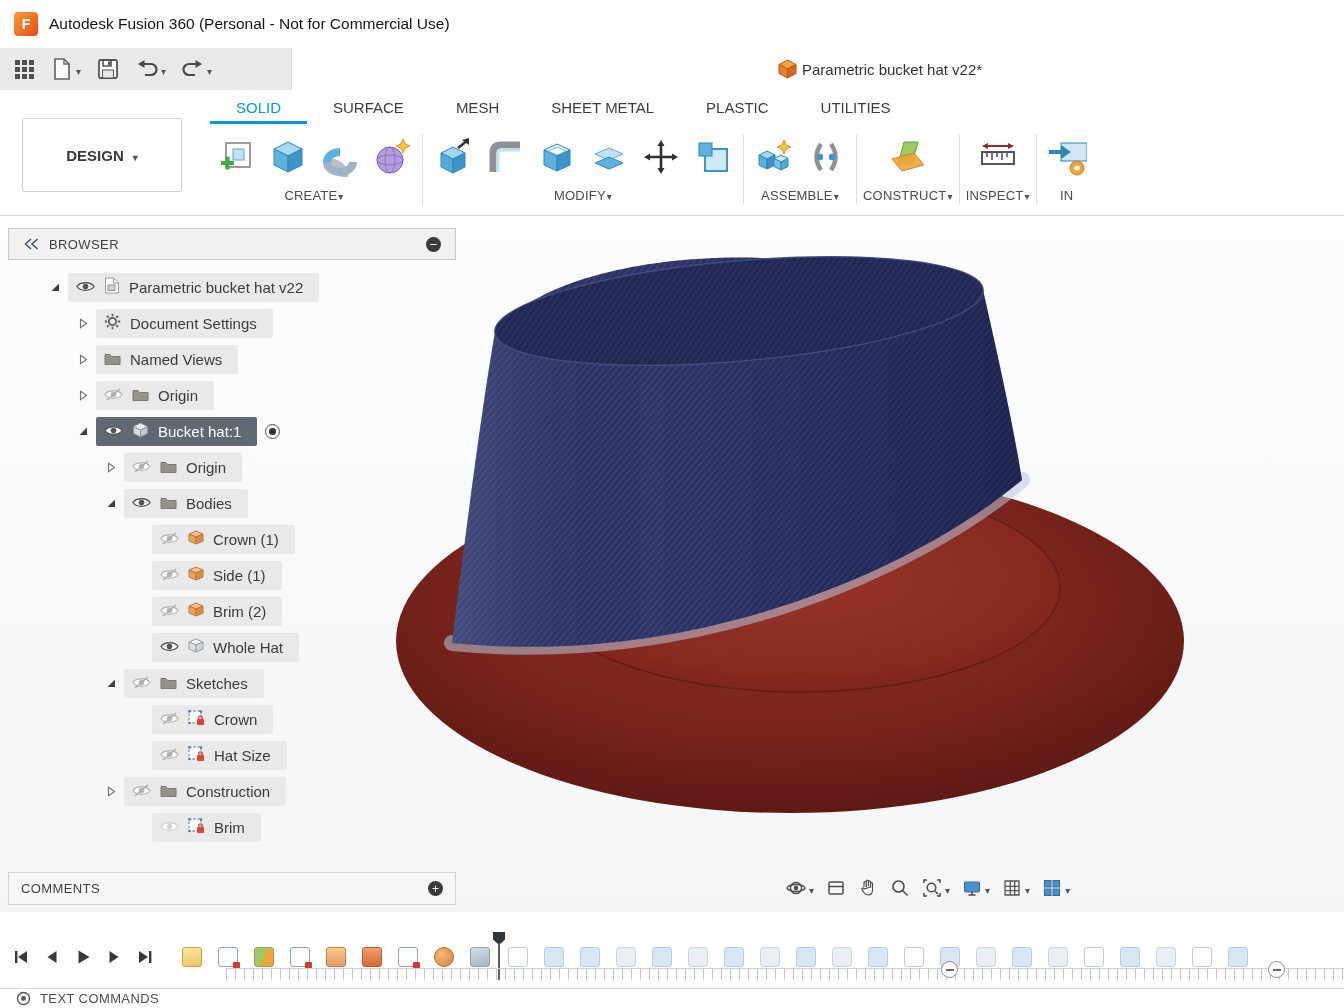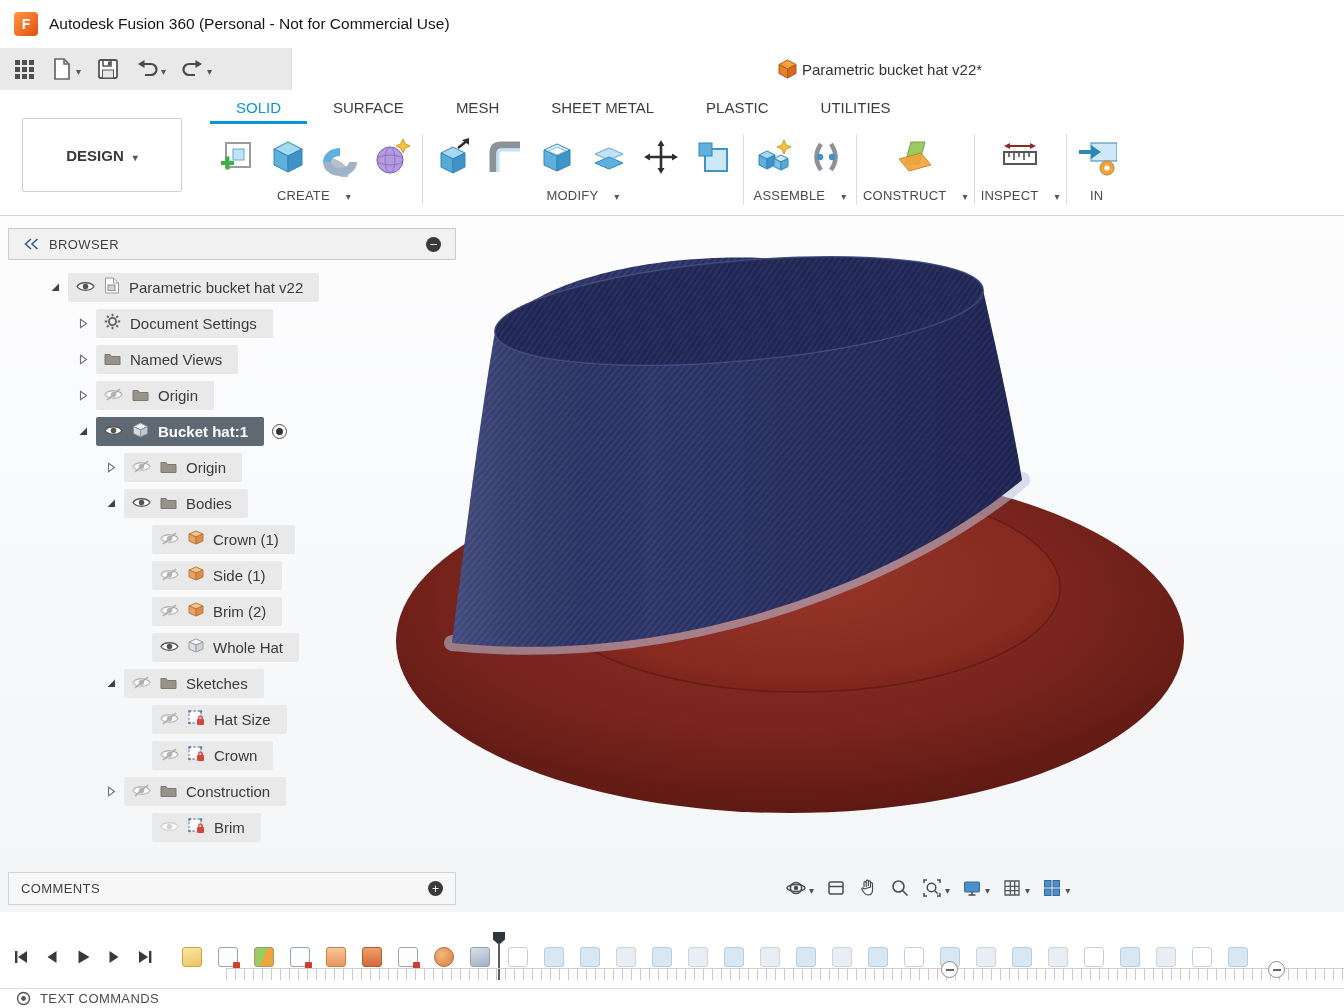--- a/index.html
+++ b/index.html
@@ -23,41 +23,41 @@
   .tabsrow{position:absolute;top:90px;left:0;width:100%;height:34px;background:#fff;display:flex;align-items:stretch;padding-left:210px}
   .tab{display:flex;align-items:center;padding:0 26px;font-size:15px;color:#3c3c3c;cursor:default}
   .tab.active{color:#0a95d6;box-shadow:inset 0 -3px 0 #0a95d6}
 
   
   .toolbar{position:absolute;top:124px;left:0;width:100%;height:92px;background:#fff;border-bottom:1px solid #d8d8d8;display:flex;align-items:stretch;padding-left:206px;padding-right:12px}
   .design-btn{position:absolute;left:22px;top:-6px;width:160px;height:74px;background:#fff;border:1px solid #cfcfcf;border-radius:2px;font-size:15px;font-weight:700;color:#3a3a3a;display:flex;align-items:center;justify-content:center;gap:9px;z-index:5}
   .tgroup{display:flex;flex-direction:column;align-items:center;padding:2px 6px 6px}
   .tg-icons{display:flex;align-items:center;gap:4px;height:62px}
   .tbtn{width:48px;height:54px;display:flex;align-items:center;justify-content:center;border-radius:2px}
-  .tg-label{font-size:13px;color:#4a4a4a;display:flex;align-items:center;gap:16px;letter-spacing:.2px}
+  .tg-label{font-size:13px;color:#4a4a4a;display:flex;align-items:center;gap:1px;letter-spacing:.2px}
   .vdiv{width:1px;background:#dedede;margin:10px 0}
   .tgroup.insert{overflow:hidden;margin-right:-10px;min-width:54px}
 
   
   .canvas{position:absolute;top:216px;left:0;width:1344px;height:696px;background:linear-gradient(180deg,#fdfdfe 0%,#f3f5f7 100%);overflow:hidden}
   .hat-svg{position:absolute;top:0;left:0}
 
   
   .browser{position:absolute;left:8px;top:12px;width:448px}
   .b-header{height:32px;background:#f1f1f1;border:1px solid #cbcbcb;display:flex;align-items:center;gap:10px;padding:0 14px}
   .b-title{font-size:13px;color:#3f3f3f;letter-spacing:.4px;flex:1}
   .circle-btn{width:15px;height:15px;border-radius:50%;background:#3a3a3a;color:#fff;display:flex;align-items:center;justify-content:center;font-size:12px;line-height:1}
   .tree{padding-top:9px}
   .trow{height:36px;display:flex;align-items:center}
   .lv0{padding-left:34px}.lv1{padding-left:62px}.lv2{padding-left:90px}.lv3{padding-left:118px}
   .exp{width:26px;min-width:26px;display:flex;justify-content:center;align-items:center}
   .pill{display:flex;align-items:center;gap:9px;background:#e9e9e9;height:29px;border-radius:2px;padding:0 16px 0 8px}
   .tlabel{font-size:15px;color:#3b3b3b;white-space:nowrap}
   .sel .pill{background:#5f6974}
-  .sel .tlabel{color:#fff;font-weight:700}
+  .sel .tlabel{color:#fff;font-weight:400}
   .radio{width:15px;height:15px;border:1.6px solid #4f4f4f;border-radius:50%;background:#fff;display:flex;align-items:center;justify-content:center;margin-left:8px}
   .rdot{width:7px;height:7px;border-radius:50%;background:#333}
 
   
   .comments{position:absolute;left:8px;top:656px;width:448px;height:33px;background:#f7f7f7;border:1px solid #d4d4d4;display:flex;align-items:center;padding:0 12px}
   .c-label{font-size:13px;color:#3f3f3f;letter-spacing:.4px;flex:1}
 
   
   .navbar{position:absolute;left:786px;top:656px;height:32px;display:flex;align-items:center;gap:12px}
   .nbtn{display:flex;align-items:center;gap:3px}
@@ -620,41 +620,41 @@
                   <line x1="3" y1="12" x2="16" y2="1" stroke="#ababab" stroke-width="1.5"></line>
                 </svg></span>
             <span><svg width="17" height="16" viewBox="0 0 17 16">
                   <rect x="1" y="1" width="12" height="12" fill="#fff" stroke="#7f98b6" stroke-dasharray="2.5 1.8" stroke-width="1.3"></rect>
                   <circle cx="1.5" cy="1.5" r="1.3" fill="#4c7fb0"></circle>
                   <circle cx="13" cy="1.5" r="1.3" fill="#4c7fb0"></circle>
                   <circle cx="1.5" cy="13" r="1.3" fill="#4c7fb0"></circle>
                   <rect x="9" y="9" width="7" height="6" rx="1" fill="#d6473a"></rect>
                   <path d="M10.8 9V7.6a1.7 1.7 0 013.4 0V9" fill="none" stroke="#d6473a" stroke-width="1.4"></path>
                 </svg></span>
-            <span class="tlabel">Hat Size</span>
+            <span class="tlabel">Crown</span>
           </span>
         </div>
 
         <div class="trow lv3">
           <span class="exp"></span>
           <span class="pill">
             <span><svg width="19" height="13" viewBox="0 0 19 13">
                   <path d="M1 6.5C4 1.5 15 1.5 18 6.5C15 11.5 4 11.5 1 6.5Z" fill="#fff" stroke="#b8b8b8" stroke-width="1.3"></path>
                   <circle cx="9.5" cy="6.5" r="2.8" fill="#b8b8b8"></circle>
                   <line x1="3" y1="12" x2="16" y2="1" stroke="#ababab" stroke-width="1.5"></line>
                 </svg></span>
             <span><svg width="17" height="16" viewBox="0 0 17 16">
                   <rect x="1" y="1" width="12" height="12" fill="#fff" stroke="#7f98b6" stroke-dasharray="2.5 1.8" stroke-width="1.3"></rect>
                   <circle cx="1.5" cy="1.5" r="1.3" fill="#4c7fb0"></circle>
                   <circle cx="13" cy="1.5" r="1.3" fill="#4c7fb0"></circle>
                   <circle cx="1.5" cy="13" r="1.3" fill="#4c7fb0"></circle>
                   <rect x="9" y="9" width="7" height="6" rx="1" fill="#d6473a"></rect>
                   <path d="M10.8 9V7.6a1.7 1.7 0 013.4 0V9" fill="none" stroke="#d6473a" stroke-width="1.4"></path>
                 </svg></span>
-            <span class="tlabel">Crown</span>
+            <span class="tlabel">Hat Size</span>
           </span>
         </div>
 
         <div class="trow lv2">
           <span class="exp">
               <svg width="9" height="11" viewBox="0 0 9 11">
                 <path d="M1.5 1.2L7.5 5.5L1.5 9.8Z" fill="#fff" stroke="#707070" stroke-width="1.1"></path>
               </svg>
             </span>
           <span class="pill">

